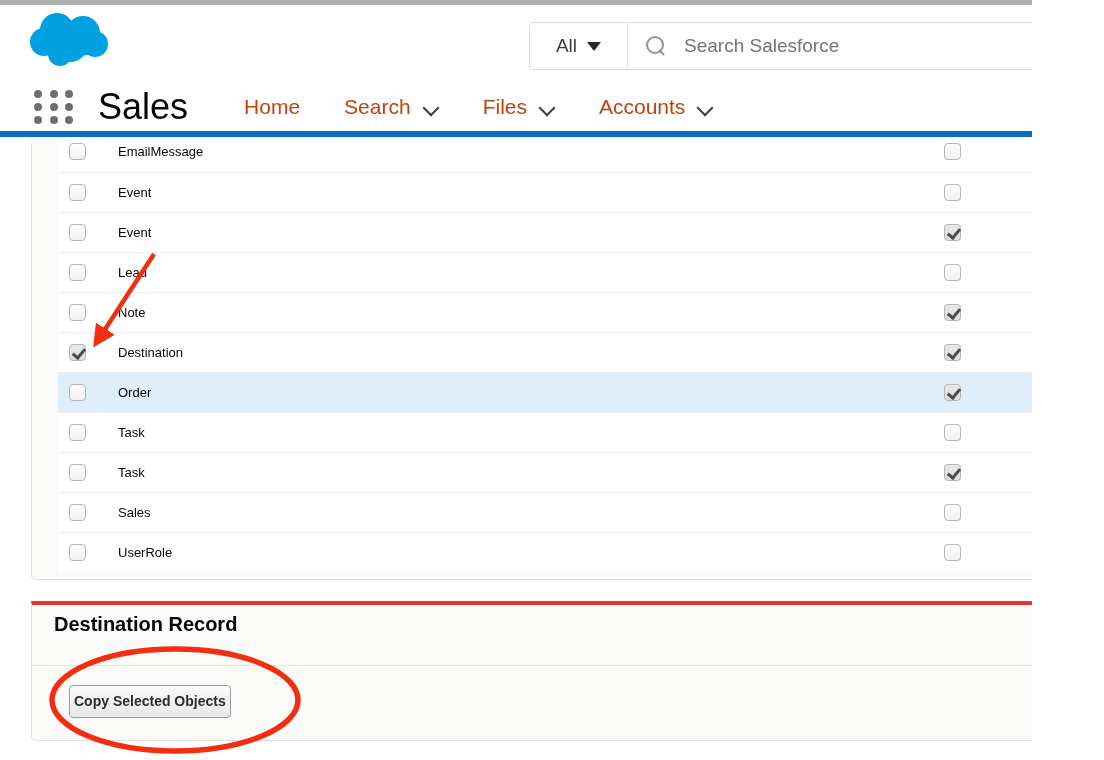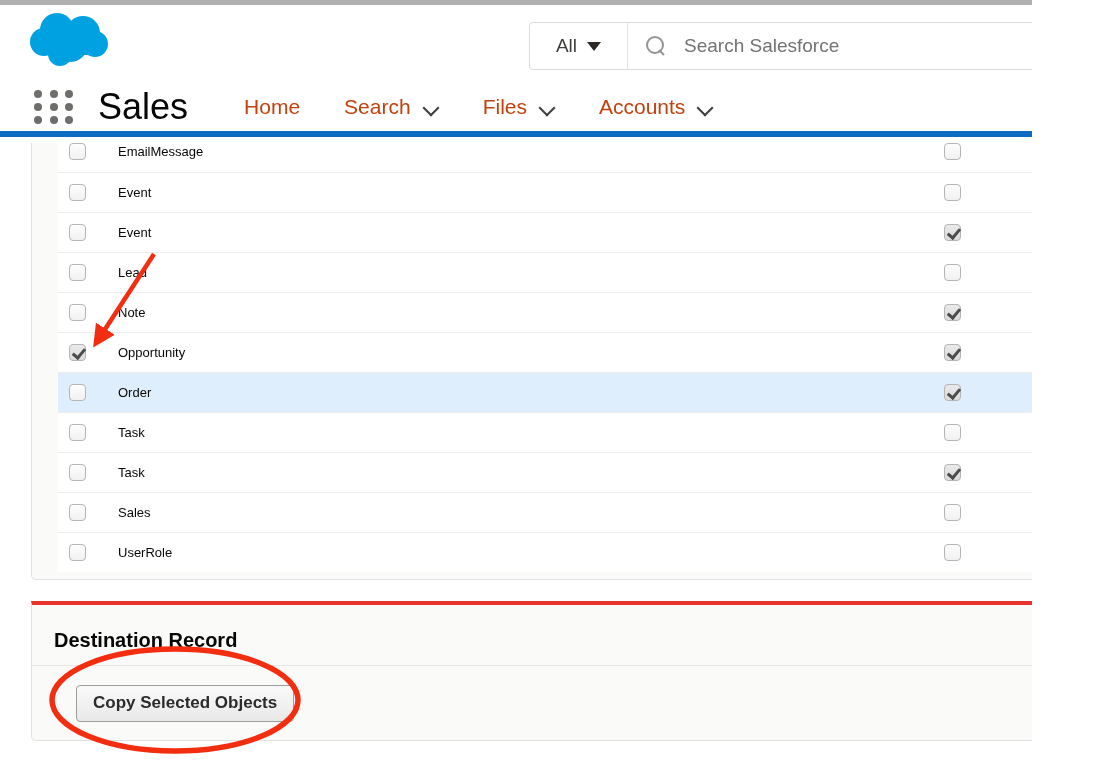--- a/index.html
+++ b/index.html
@@ -173,33 +173,33 @@
   .dest-panel {
     position: absolute; left: 31px; top: 601px;
     width: 1090px; height: 140px;
     background: #fafaf9;
     border: 1px solid #e0e0e0;
     border-top: 4px solid #e8342a;
     border-radius: 0 0 5px 5px;
     overflow: hidden;
   }
   .dest-title {
-    position: absolute; left: 22px; top: 24px;
+    position: absolute; left: 22px; top: 8px;
     font-size: 20px; font-weight: bold; color: #080707;
     white-space: nowrap;
   }
   .dest-divider {
     position: absolute; left: 0; top: 60px; width: 1090px; height: 1px;
     background: #e5e5e5;
   }
   .copy-btn {
-    position: absolute; left: 44px; top: 80px;
-    padding: 7px 16px 8px;
+    position: absolute; left: 37px; top: 80px;
+    padding: 7px 4px 8px;
     font-family: "Liberation Sans", sans-serif;
-    font-size: 17px; font-weight: bold; color: #2b2b2b;
+    font-size: 14px; font-weight: bold; color: #2b2b2b;
     background: linear-gradient(#fafafa, #e8e8e8);
     border: 1px solid #9d9d9d;
     border-radius: 4px;
     cursor: pointer;
     white-space: nowrap;
   }
 
   
   .anno {
     position: absolute; left: 0; top: 0;
@@ -324,21 +324,21 @@
             </td>
             <td class="cell-name">Note</td>
             <td class="cell-right">
               <span class="cbox checked"></span>
             </td>
           </tr>
           <tr>
             <td>
               <span class="cbox checked"></span>
             </td>
-            <td class="cell-name">Opportunity</td>
+            <td class="cell-name">Destination</td>
             <td class="cell-right">
               <span class="cbox checked"></span>
             </td>
           </tr>
           <tr class="highlight">
             <td>
               <span class="cbox"></span>
             </td>
             <td class="cell-name">Order</td>
             <td class="cell-right">

